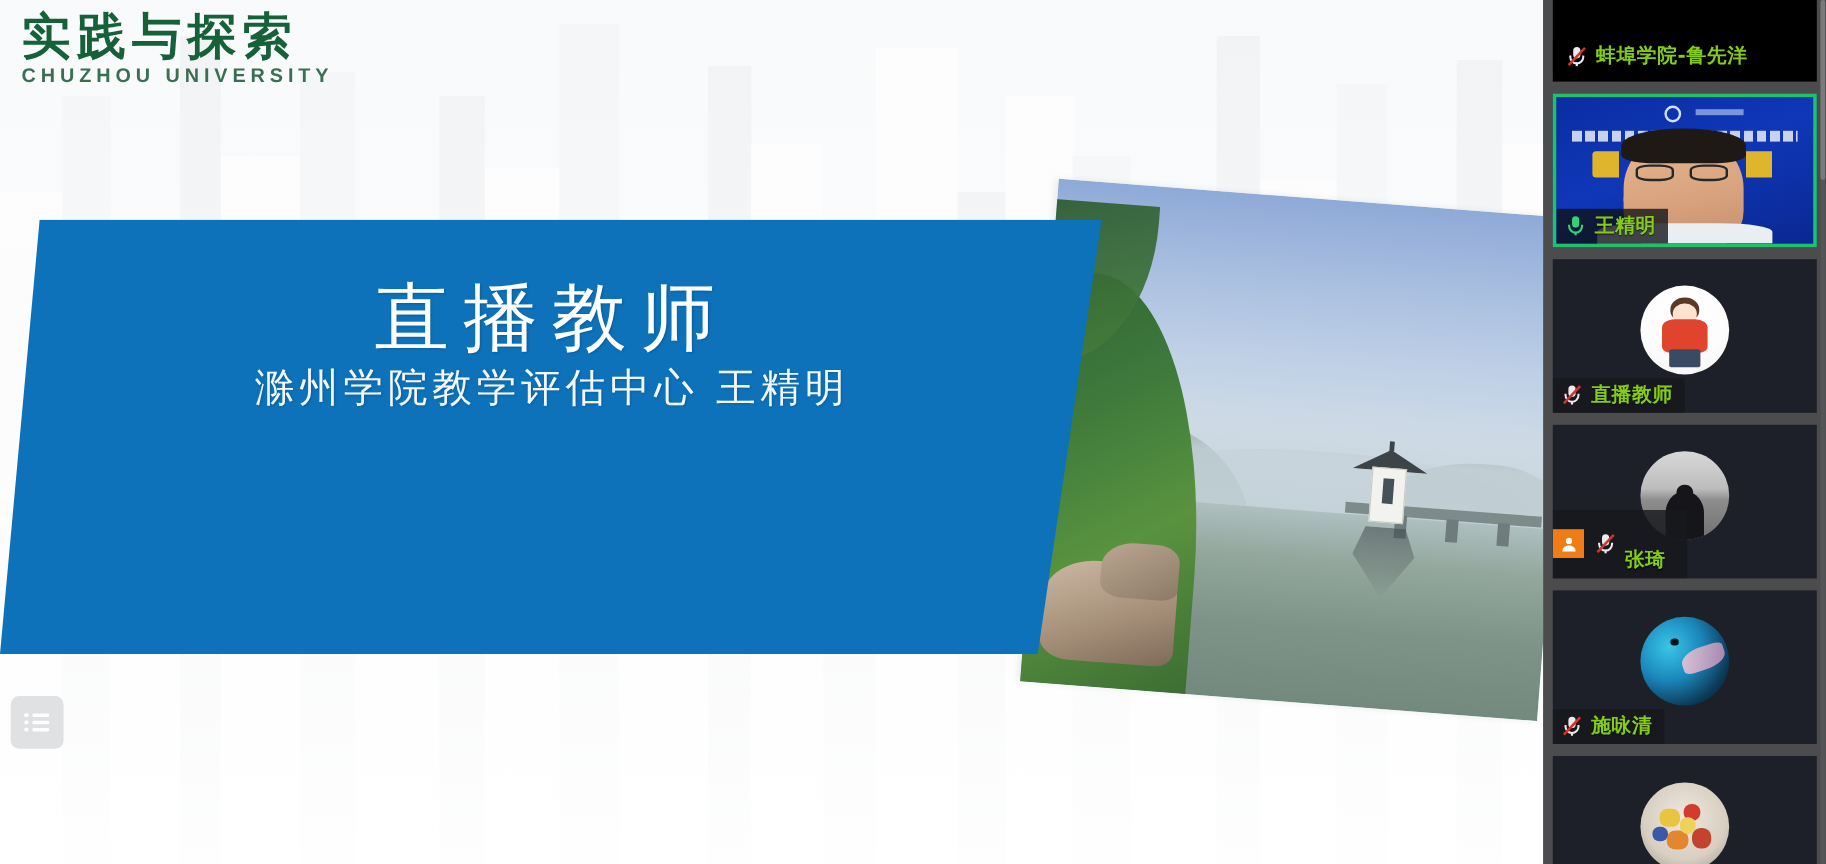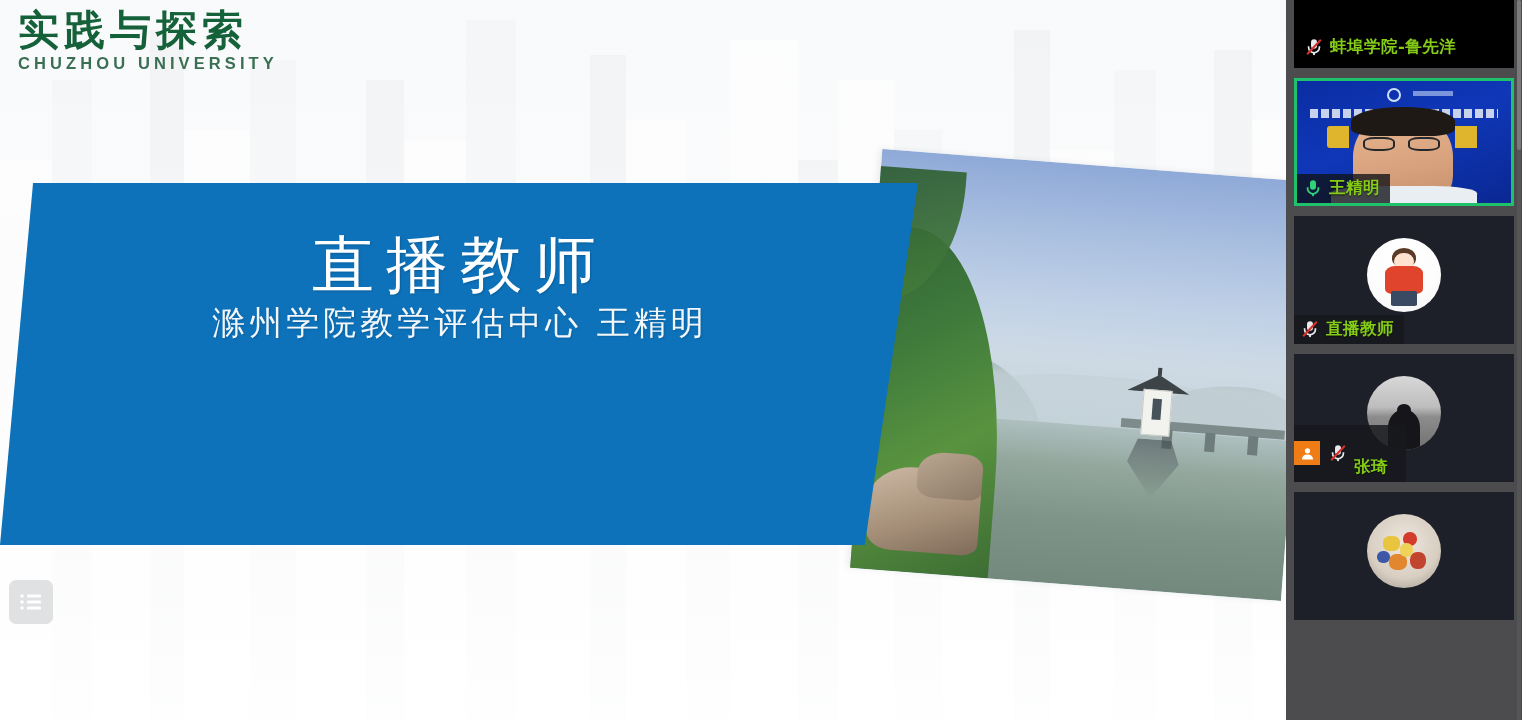--- a/index.html
+++ b/index.html
@@ -423,20 +423,37 @@
             <rect x="7" y="2.2" width="6" height="9.5" rx="3" fill="#e9eaec"></rect>
             <path d="M4.6 9.2v1.2a5.4 5.4 0 0 0 10.8 0V9.2" fill="none" stroke="#e9eaec" stroke-width="1.7"></path>
             <rect x="9.1" y="15.2" width="1.8" height="2.9" fill="#e9eaec"></rect>
             <line x1="3.2" y1="17.2" x2="16.8" y2="2.8" stroke="#d8302a" stroke-width="2.1"></line>
           </svg>
         </span>
         <span class="name-txt" style="margin-right:8px;margin-top:28px;">张琦</span>
       </div>
     </div>
 
+    <div class="tile avatar-tile">
+      <div class="avatar av-orb">
+        <div class="streak"></div>
+          <div class="dot"></div>
+      </div>
+      <div class="namebar">
+        <span class="icn">
+          <svg viewBox="0 0 20 20" width="20" height="20">
+            <rect x="7" y="2.2" width="6" height="9.5" rx="3" fill="#e9eaec"></rect>
+            <path d="M4.6 9.2v1.2a5.4 5.4 0 0 0 10.8 0V9.2" fill="none" stroke="#e9eaec" stroke-width="1.7"></path>
+            <rect x="9.1" y="15.2" width="1.8" height="2.9" fill="#e9eaec"></rect>
+            <line x1="3.2" y1="17.2" x2="16.8" y2="2.8" stroke="#d8302a" stroke-width="2.1"></line>
+          </svg>
+        </span>
+        <span class="name-txt">施咏清</span>
+      </div>
+    </div>
 
     <div class="tile avatar-tile">
       <div class="avatar av-food">
         <div class="b1"></div>
           <div class="b2"></div>
           <div class="b3"></div>
         <div class="b4"></div>
           <div class="b5"></div>
           <div class="b6"></div>
       </div>

